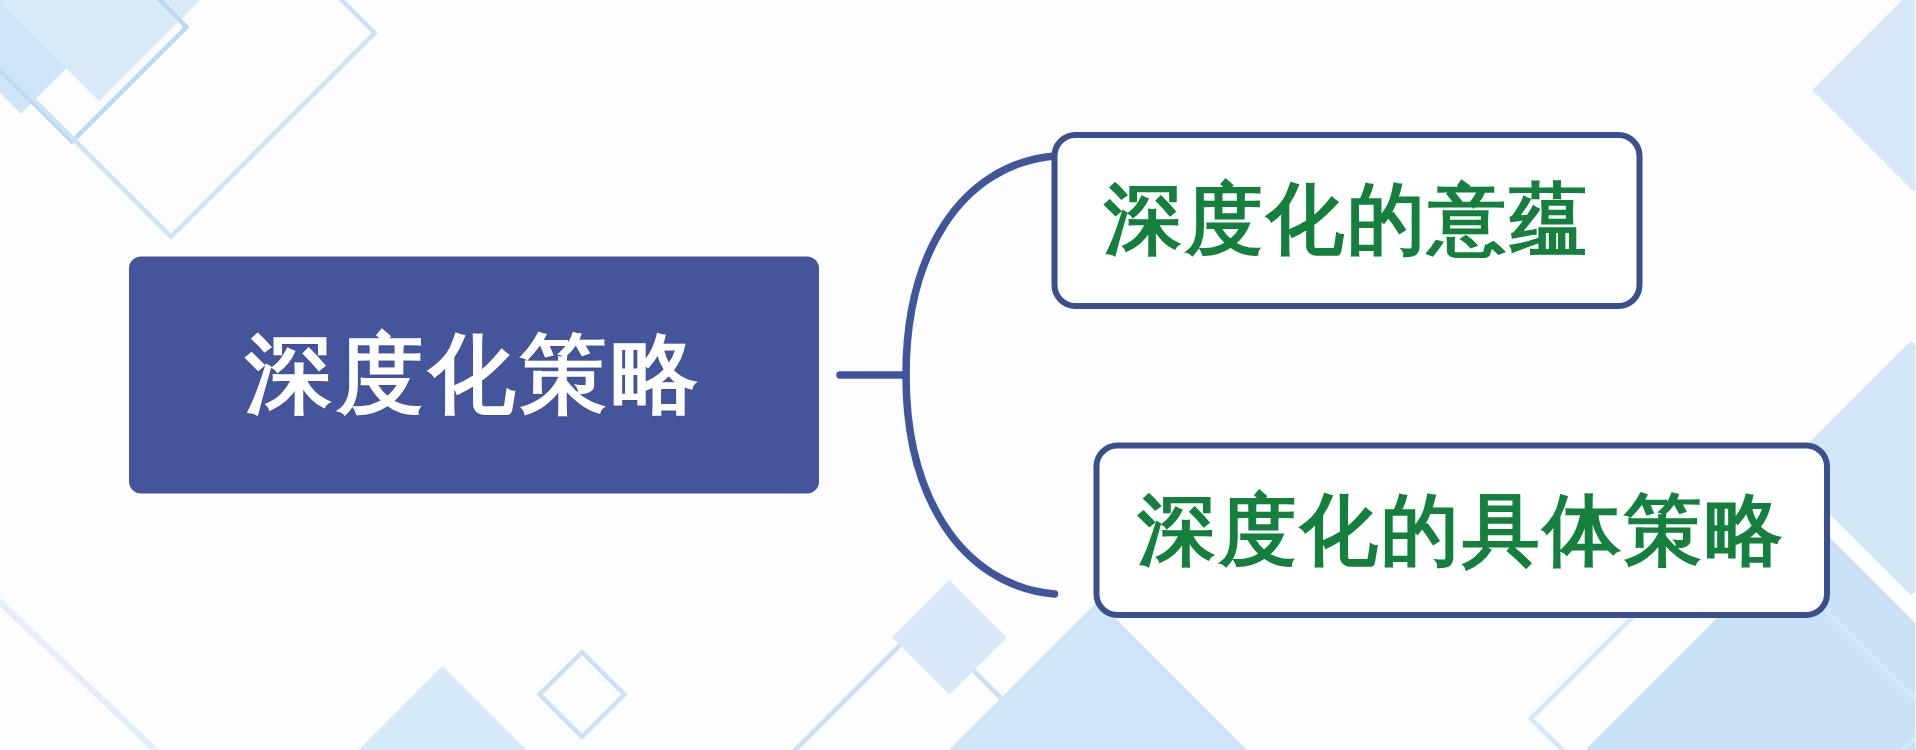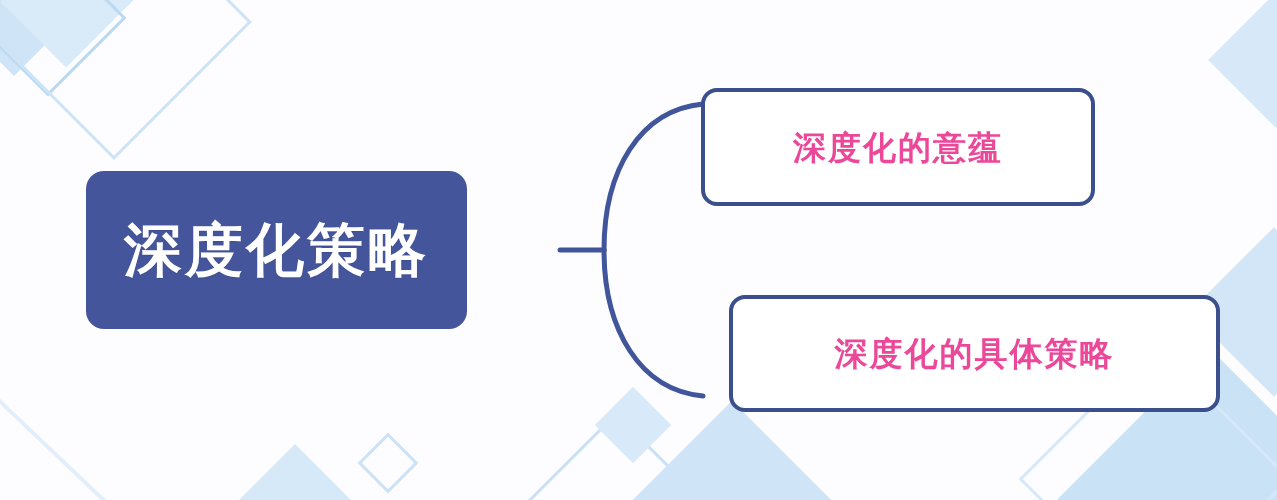--- a/index.html
+++ b/index.html
@@ -40,43 +40,43 @@
     box-sizing: border-box;
     display: flex;
     align-items: center;
     justify-content: center;
     z-index: 2;
   }
 
   .node-root {
     left: 86px;
     top: 171px;
-    width: 381px;
+    width: 460px;
     height: 158px;
     background: #45559C;
-    border-radius: 18px;
+    border-radius: 8px;
   }
   .node-root .node-label {
     color: #ffffff;
     font-size: 58px;
     font-weight: bold;
     letter-spacing: 3px;
     line-height: 1;
     white-space: nowrap;
     text-shadow: 0 1px 1px rgba(0,0,0,0.10);
   }
 
   .node-child {
     background: #ffffff;
     border: 4px solid #3A4F8B;
     border-radius: 16px;
   }
   .node-child .node-label {
-    color: #ec4899;
-    font-size: 33px;
+    color: #15803d;
+    font-size: 52px;
     font-weight: bold;
     letter-spacing: 2px;
     line-height: 1;
     white-space: nowrap;
   }
 
   .node-child-1 {
     left: 701px;
     top: 88px;
     width: 394px;

